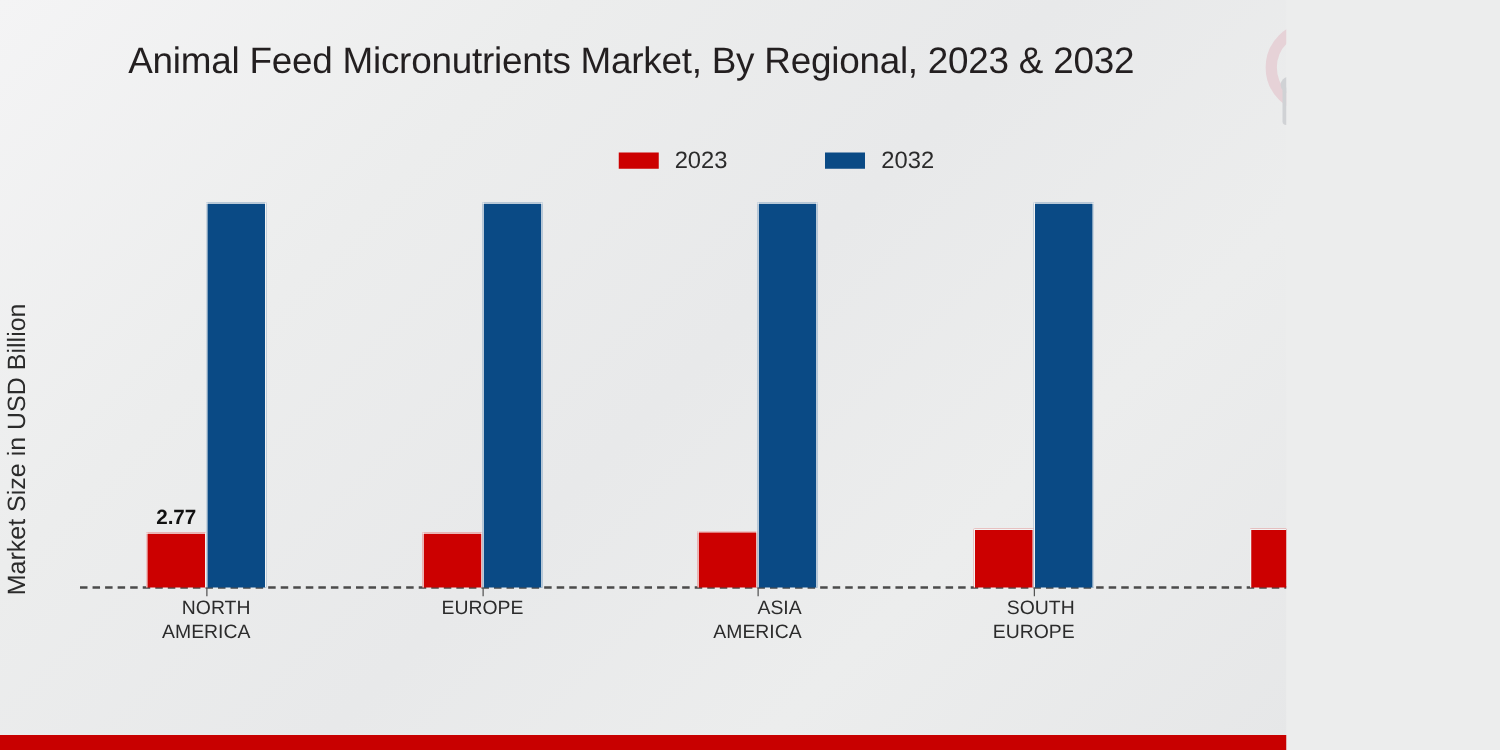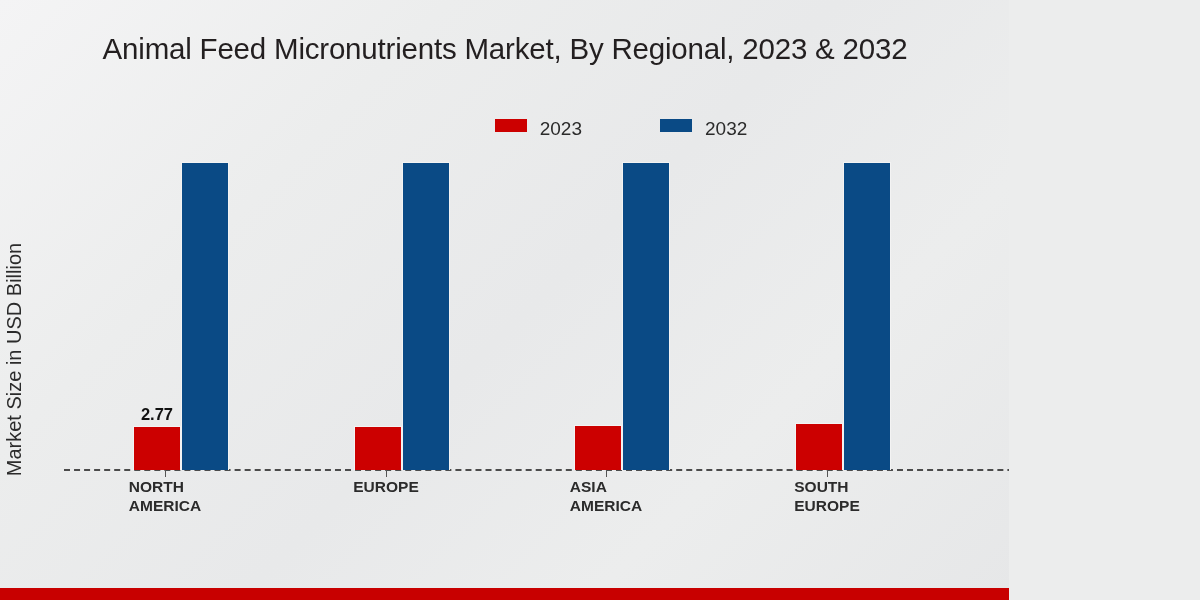--- a/index.html
+++ b/index.html
@@ -14,20 +14,21 @@
     font-family: "Liberation Sans", sans-serif;
     background: #eceded;
   }
   #page {
     position: relative;
     width: 1009px;
     height: 600px;
     background:
       linear-gradient(135deg, #f4f4f5 0%, #eceded 28%, #e8e9ea 52%, #eceded 74%, #e6e7e8 100%);
     overflow: hidden;
+    padding-left: 20px;
   }
 
   
   #watermark {
     position: absolute;
     left: 1000px;
     top: 8px;
     width: 104px;
     height: 104px;
     opacity: 1;
@@ -57,21 +58,21 @@
     width: 1200px;
     display: flex;
     justify-content: center;
     align-items: center;
     gap: 78px;
     padding-left: 42px;
     box-sizing: border-box;
   }
   .legend-item {
     display: flex;
-    align-items: flex-start;
+    align-items: center;
     gap: 13px;
   }
   .legend-swatch {
     width: 32px;
     height: 13px;
     display: block;
   }
   .legend-label {
     font-size: 19px;
     color: #2b2b2b;
@@ -116,21 +117,21 @@
     border-top: 2px dashed #4b4b4b;
   }
   .bar-group {
     position: absolute;
     bottom: 0;
     height: 310px;
   }
   .bars {
     position: absolute;
     bottom: 0;
-    left: 16px;
+    left: 0;
     width: 100%;
     height: 310px;
     display: flex;
     align-items: flex-end;
     justify-content: center;
   }
   .bar {
     box-sizing: border-box;
     border: 1.5px solid #f3f3f3;
     border-bottom: none;
@@ -154,27 +155,26 @@
     left: 50%;
     width: 1px;
     height: 7px;
     background: #555;
   }
   .cat-label {
     position: absolute;
     top: 318px;
     left: 50%;
     transform: translateX(-50%);
-    text-align: left;
+    text-align: right;
     font-size: 15.5px;
     line-height: 18.5px;
     color: #2b2b2b;
     white-space: nowrap;
     font-family: "Liberation Sans", sans-serif;
-    font-weight: bold;
   }
 
   
   #footer-bar {
     position: absolute;
     left: 0;
     top: 588px;
     width: 1200px;
     height: 12px;
     background: #c80000;

